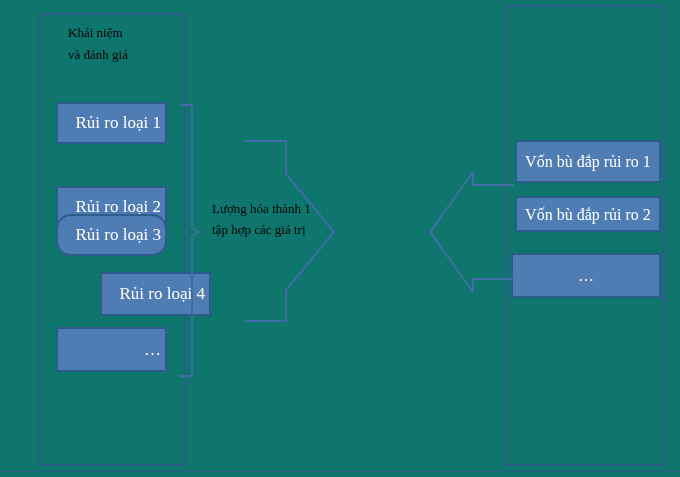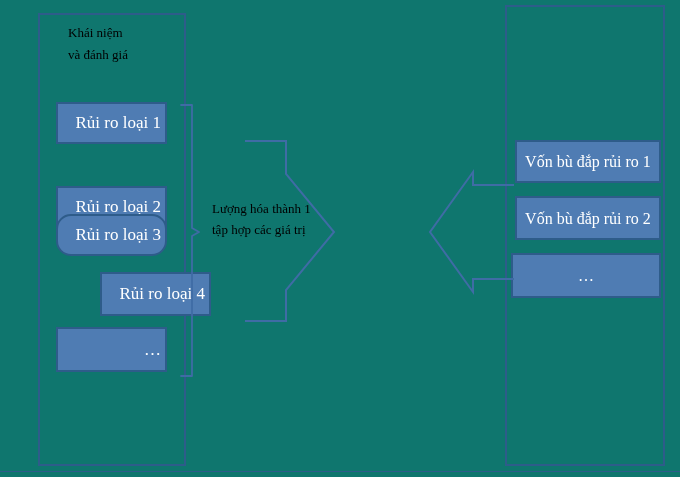--- a/index.html
+++ b/index.html
@@ -140,21 +140,21 @@
   <div class="risk-box" style="left:56px; top:272px; width:111px; height:44px;margin-left:44px;">
     <span>Rủi ro loại 4</span>
   </div>
   <div class="risk-box" style="left:56px; top:327px; width:111px; height:45px;">
     <span>…</span>
   </div>
 
   <div class="cap-box" style="left:515px; top:140px; width:146px; height:43px;">
     <span>Vốn bù đắp rủi ro 1</span>
   </div>
-  <div class="cap-box" style="left:515px; top:196px; width:146px; height:44px;">
+  <div class="cap-box" style="left:515px; top:196px; width:146px; height:36px;">
     <span>Vốn bù đắp rủi ro 2</span>
   </div>
   <div class="cap-box" style="left:511px; top:253px; width:150px; height:45px;">
     <span>…</span>
   </div>
 
   <div class="mid-label">Lượng hóa thành 1 tập hợp các giá trị</div>
 
 
   <svg class="overlay" viewBox="0 0 680 477" xmlns="http://www.w3.org/2000/svg">

